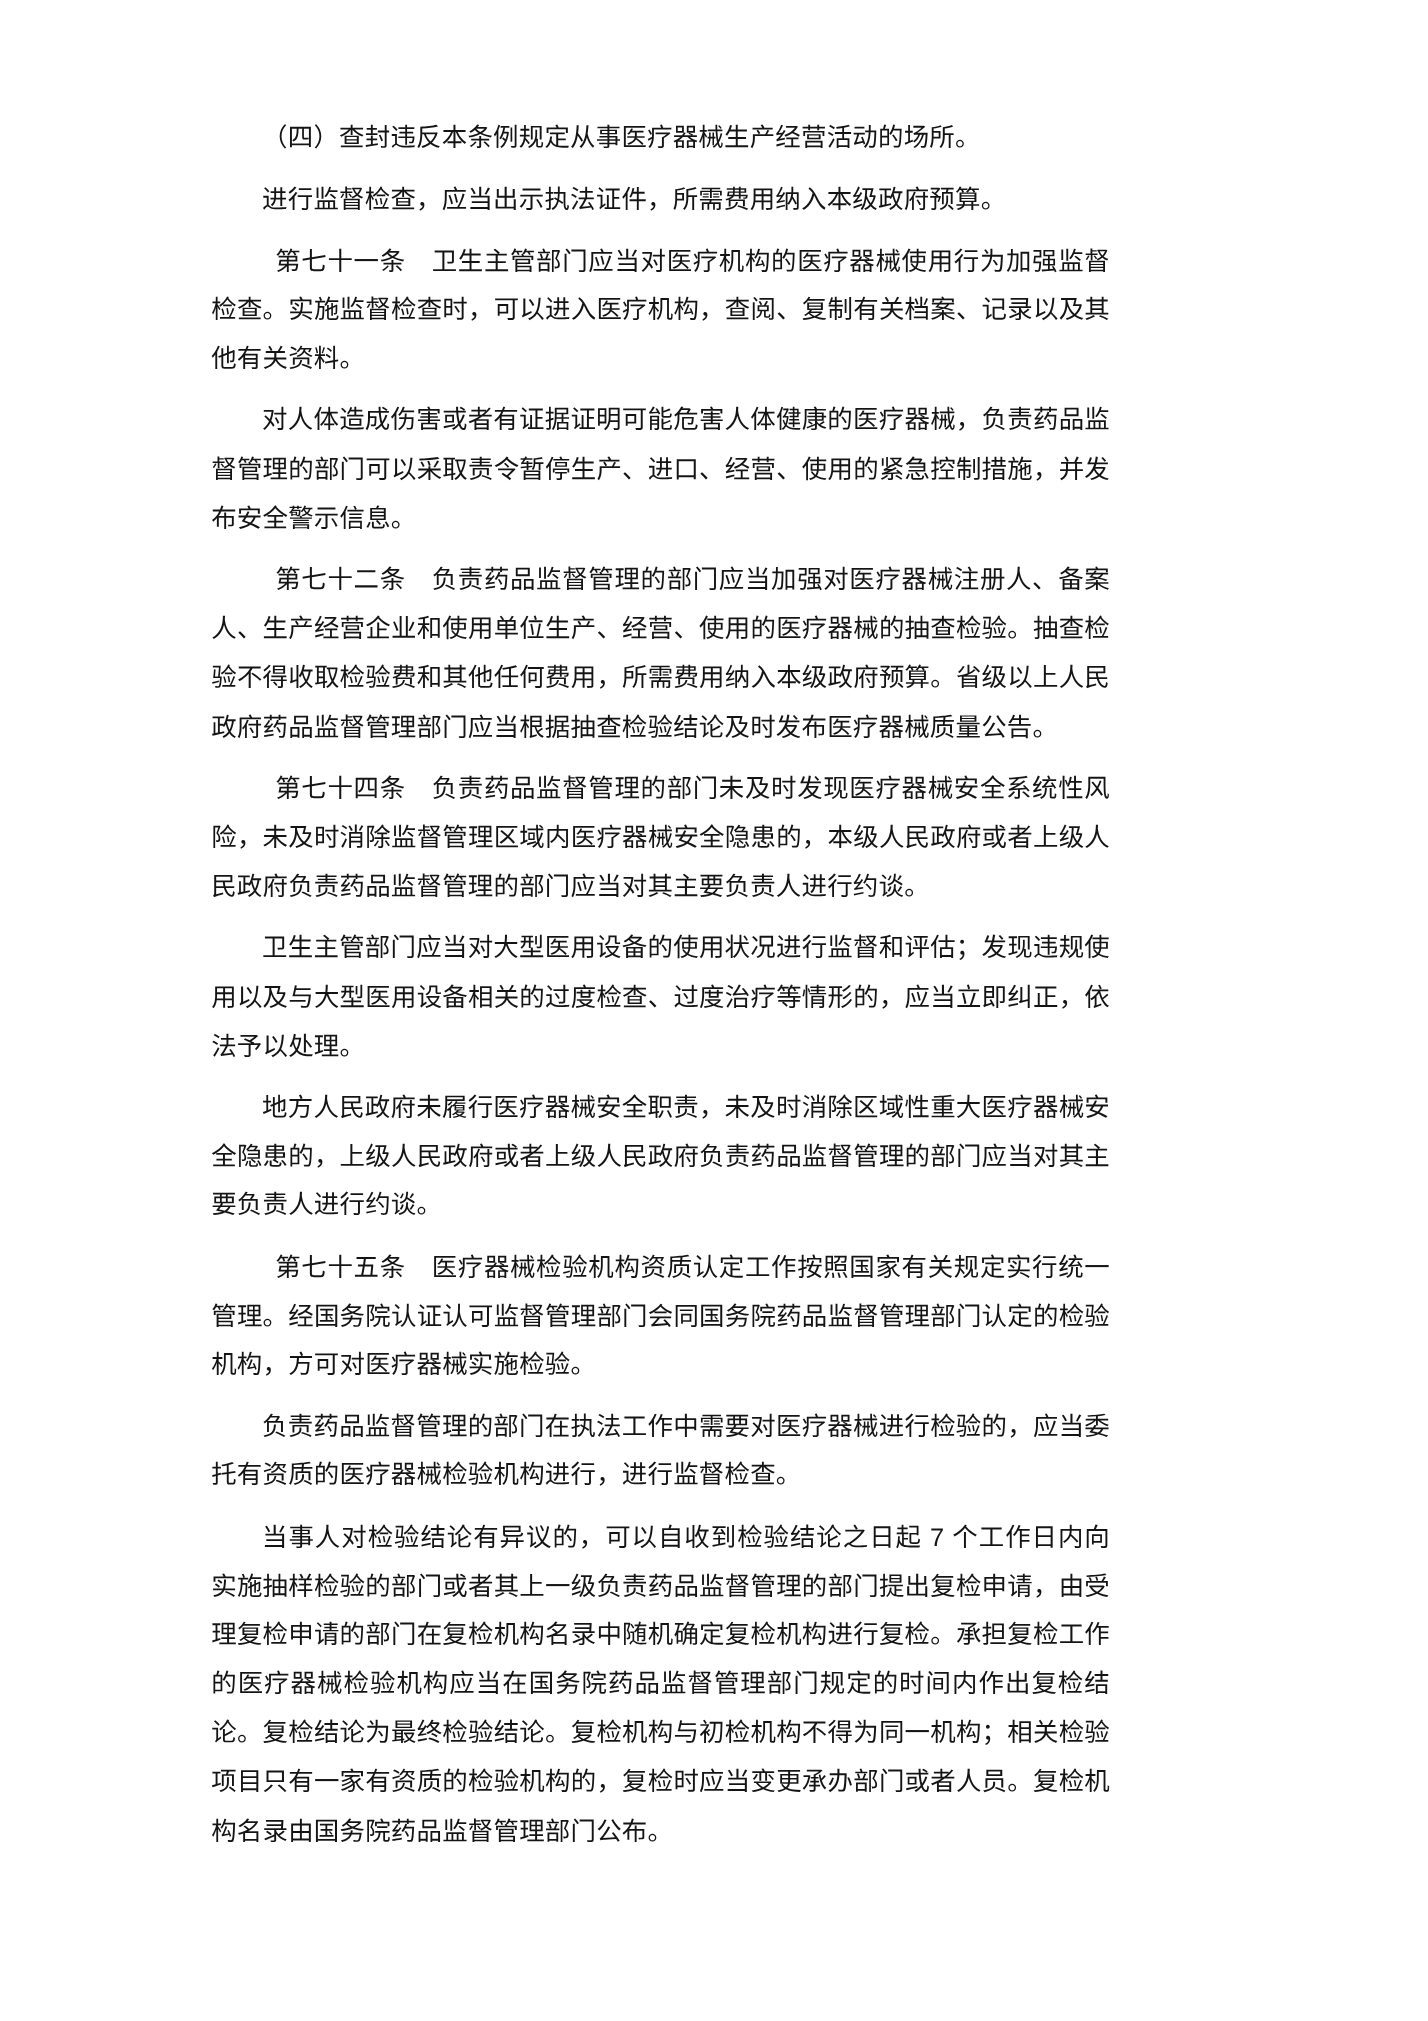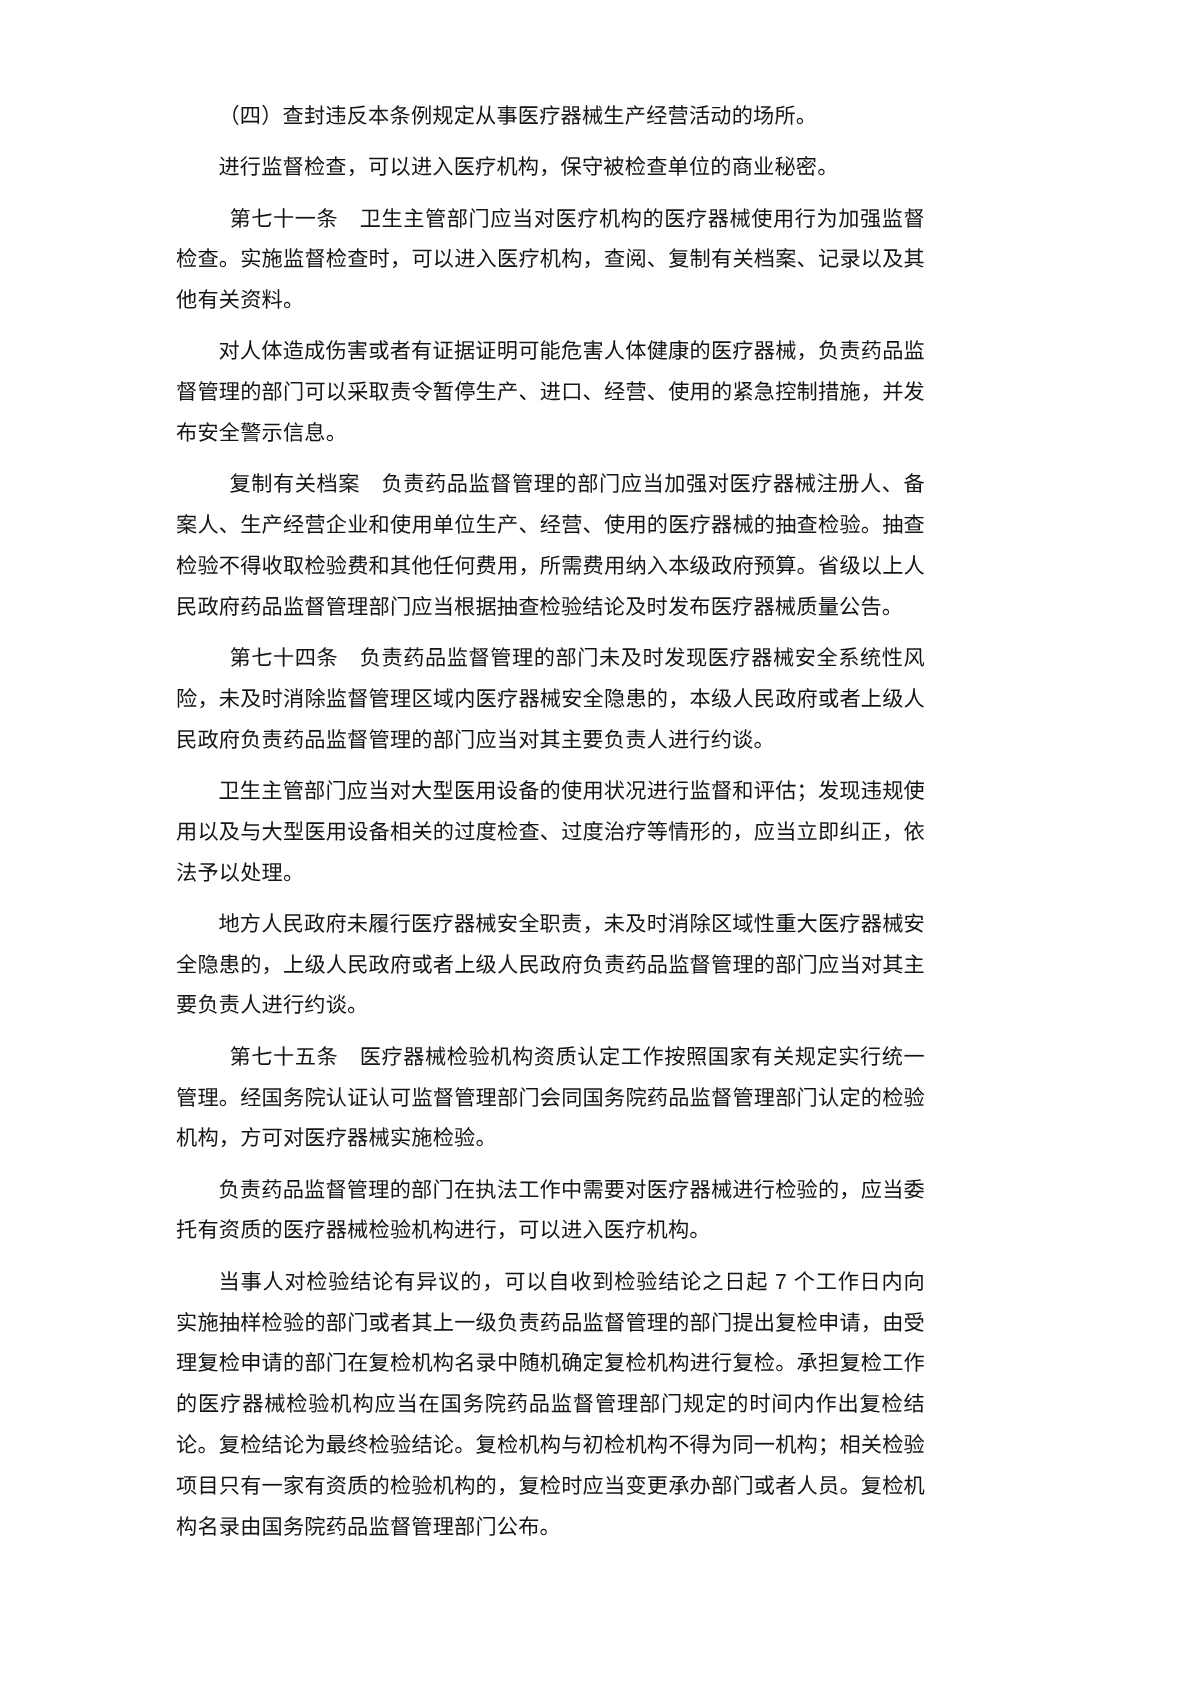--- a/index.html
+++ b/index.html
@@ -55,24 +55,24 @@
     display: inline-block;
     width: 1em;
   }
 </style>
 </head>
 <body style="background: rgb(255, 255, 255);">
 
 <div class="page">
   <div class="doc-body" id="doc-body" style="color: rgb(20, 20, 20);">
       <p class="para item"><span>（四）查封违反本条例规定从事医疗器械生产经营活动的场所。</span></p>
-      <p class="para"><span>进行监督检查，可以进入医疗机构，保守被检查单位的商业秘密。</span></p>
+      <p class="para"><span>进行监督检查，应当出示执法证件，所需费用纳入本级政府预算。</span></p>
       <p class="para"><span class="art-no">第七十一条</span><span class="gap"></span><span>卫生主管部门应当对医疗机构的医疗器械使用行为加强监督检查。实施监督检查时，可以进入医疗机构，查阅、复制有关档案、记录以及其他有关资料。</span></p>
       <p class="para"><span>对人体造成伤害或者有证据证明可能危害人体健康的医疗器械，负责药品监督管理的部门可以采取责令暂停生产、进口、经营、使用的紧急控制措施，并发布安全警示信息。</span></p>
-      <p class="para"><span class="art-no">复制有关档案</span><span class="gap"></span><span>负责药品监督管理的部门应当加强对医疗器械注册人、备案人、生产经营企业和使用单位生产、经营、使用的医疗器械的抽查检验。抽查检验不得收取检验费和其他任何费用，所需费用纳入本级政府预算。省级以上人民政府药品监督管理部门应当根据抽查检验结论及时发布医疗器械质量公告。</span></p>
+      <p class="para"><span class="art-no">第七十二条</span><span class="gap"></span><span>负责药品监督管理的部门应当加强对医疗器械注册人、备案人、生产经营企业和使用单位生产、经营、使用的医疗器械的抽查检验。抽查检验不得收取检验费和其他任何费用，所需费用纳入本级政府预算。省级以上人民政府药品监督管理部门应当根据抽查检验结论及时发布医疗器械质量公告。</span></p>
       <p class="para"><span class="art-no">第七十四条</span><span class="gap"></span><span>负责药品监督管理的部门未及时发现医疗器械安全系统性风险，未及时消除监督管理区域内医疗器械安全隐患的，本级人民政府或者上级人民政府负责药品监督管理的部门应当对其主要负责人进行约谈。</span></p>
       <p class="para"><span>卫生主管部门应当对大型医用设备的使用状况进行监督和评估；发现违规使用以及与大型医用设备相关的过度检查、过度治疗等情形的，应当立即纠正，依法予以处理。</span></p>
       <p class="para"><span>地方人民政府未履行医疗器械安全职责，未及时消除区域性重大医疗器械安全隐患的，上级人民政府或者上级人民政府负责药品监督管理的部门应当对其主要负责人进行约谈。</span></p>
       <p class="para"><span class="art-no">第七十五条</span><span class="gap"></span><span>医疗器械检验机构资质认定工作按照国家有关规定实行统一管理。经国务院认证认可监督管理部门会同国务院药品监督管理部门认定的检验机构，方可对医疗器械实施检验。</span></p>
-      <p class="para"><span>负责药品监督管理的部门在执法工作中需要对医疗器械进行检验的，应当委托有资质的医疗器械检验机构进行，可以进入医疗机构。</span></p>
+      <p class="para"><span>负责药品监督管理的部门在执法工作中需要对医疗器械进行检验的，应当委托有资质的医疗器械检验机构进行，进行监督检查。</span></p>
       <p class="para"><span>当事人对检验结论有异议的，可以自收到检验结论之日起 7 个工作日内向实施抽样检验的部门或者其上一级负责药品监督管理的部门提出复检申请，由受理复检申请的部门在复检机构名录中随机确定复检机构进行复检。承担复检工作的医疗器械检验机构应当在国务院药品监督管理部门规定的时间内作出复检结论。复检结论为最终检验结论。复检机构与初检机构不得为同一机构；相关检验项目只有一家有资质的检验机构的，复检时应当变更承办部门或者人员。复检机构名录由国务院药品监督管理部门公布。</span></p>
     </div>
 </div>
 
 </body></html>

